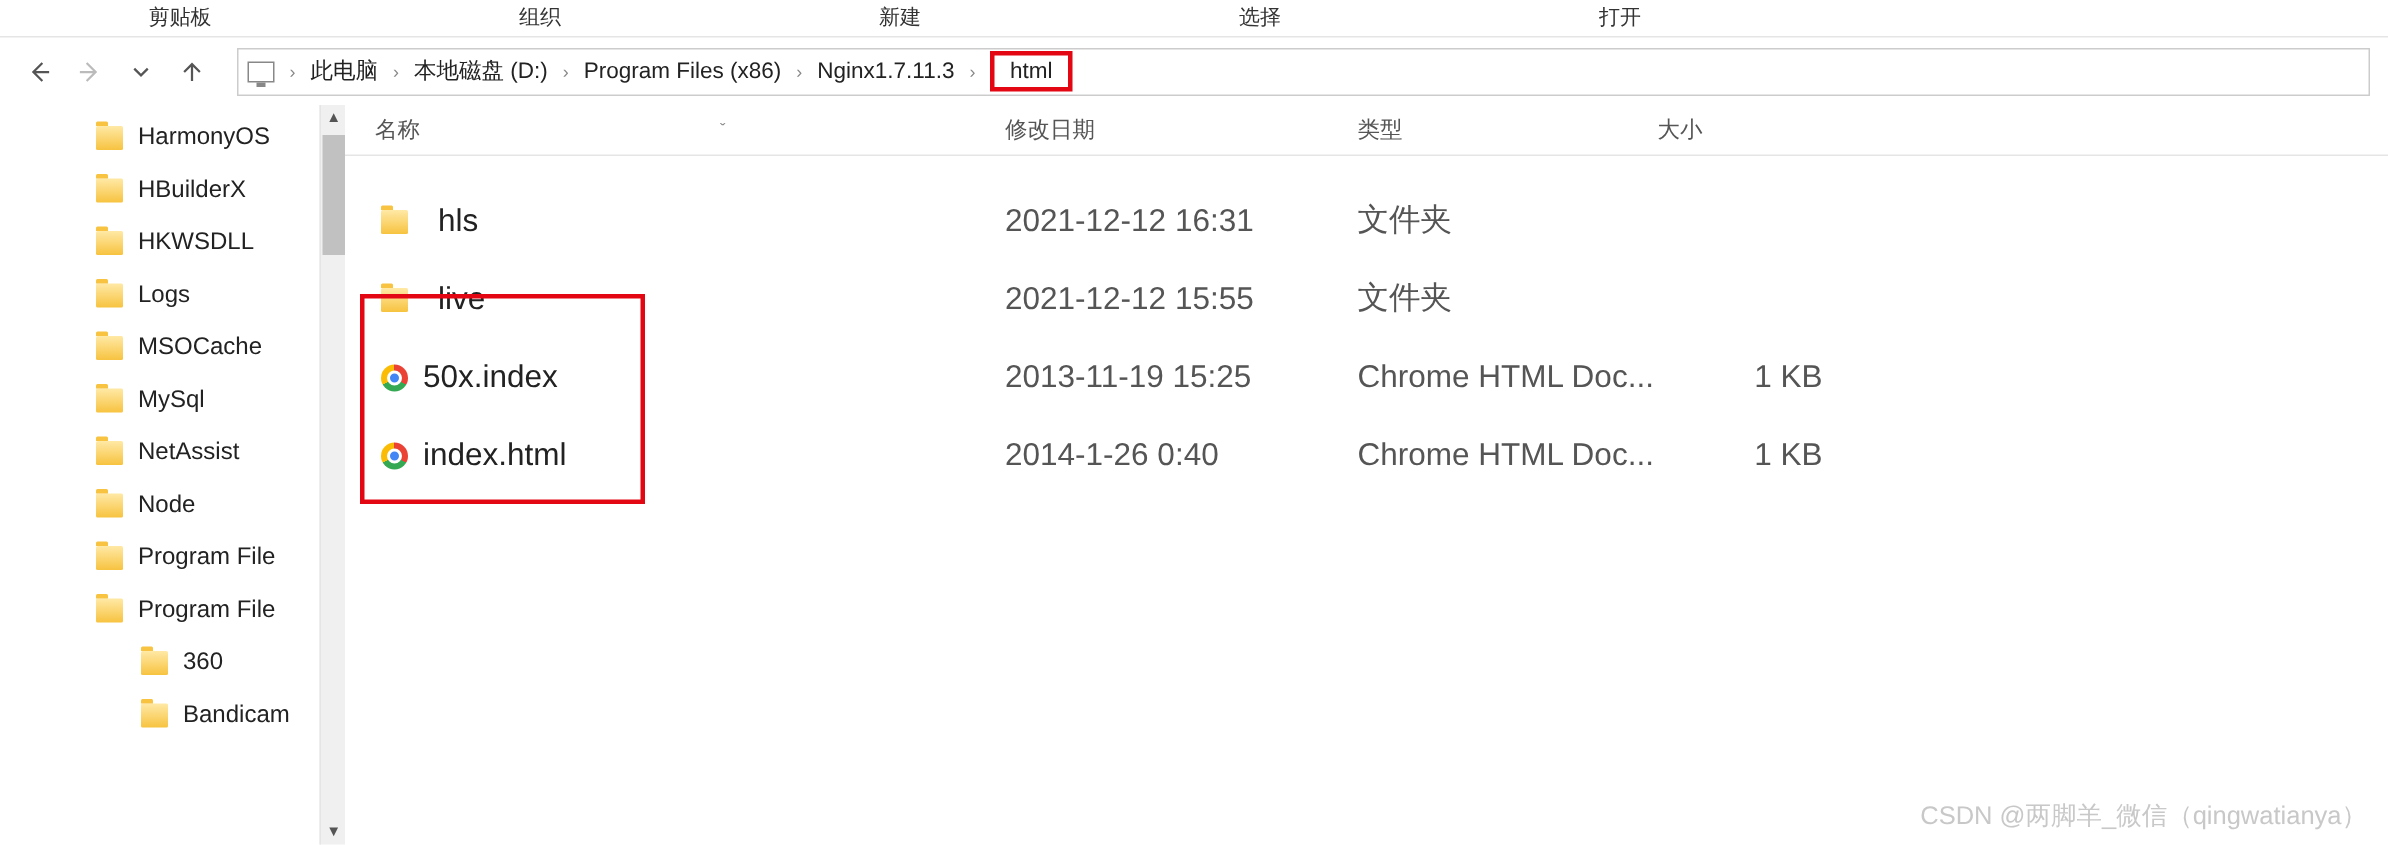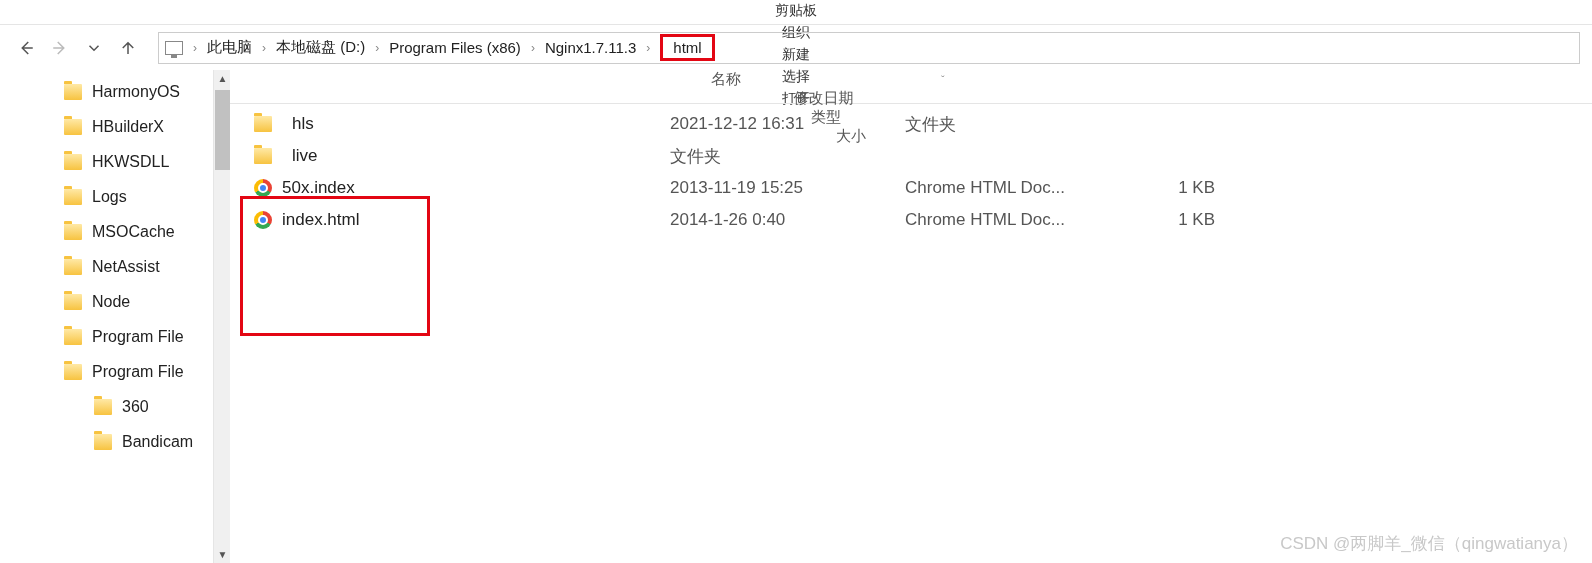--- a/index.html
+++ b/index.html
@@ -1,18 +1,18 @@
 <!DOCTYPE html>
 <html><head>
   <meta charset="utf-8">
   <style>
     * { margin: 0; padding: 0; box-sizing: border-box; font-family: "Microsoft YaHei", "Segoe UI", sans-serif; }
     body { background: #fff; width: 1592px; height: 563px; overflow: hidden; position: relative; }
 
-    .ribbon-categories { display: flex; height: 25px; align-items: center; font-size: 14px; color: #333; border-bottom: 1px solid #e5e5e5; flex-direction: column; }
+    .ribbon-categories { display: flex; height: 25px; align-items: center; font-size: 14px; color: #333; border-bottom: 1px solid #e5e5e5; }
     .ribbon-cat { width: 240px; text-align: center; padding: 2px 0; }
 
     .nav-row { display: flex; align-items: center; height: 45px; padding: 0 12px; gap: 6px; }
     .nav-btn { width: 28px; height: 28px; display: flex; align-items: center; justify-content: center; cursor: pointer; color: #555; }
     .nav-btn.disabled { color: #bbb; cursor: default; }
     .nav-btn svg { width: 18px; height: 18px; }
 
     .breadcrumb-box { flex: 1; display: flex; align-items: center; border: 1px solid #ccc; height: 32px; padding: 0 6px; margin-left: 10px; }
     .bc-sep { color: #888; margin: 0 6px; font-size: 12px; }
     .bc-item { font-size: 15px; color: #222; cursor: pointer; padding: 2px 4px; }
@@ -25,29 +25,29 @@
     .tree-item { display: flex; align-items: center; height: 35px; padding-left: 64px; cursor: pointer; font-size: 16px; color: #222; text-align: right; }
     .tree-item.indent { padding-left: 94px; }
     .folder-icon { width: 18px; height: 16px; margin-right: 10px; background: linear-gradient(#ffe9a6, #f7c340); border-radius: 1px; position: relative; flex-shrink: 0; }
     .folder-icon::before { content: ""; position: absolute; top: -3px; left: 0; width: 8px; height: 3px; background: #f7c340; border-radius: 1px 1px 0 0; }
     .scrollbar-track { position: absolute; right: 0; top: 0; width: 17px; height: 100%; background: #f0f0f0; border-left: 1px solid #e5e5e5; }
     .scrollbar-thumb { position: absolute; width: 15px; left: 1px; background: #c1c1c1; border-radius: 0; }
     .scroll-up, .scroll-down { position: absolute; width: 17px; height: 17px; display: flex; align-items: center; justify-content: center; font-size: 10px; color: #555; cursor: pointer; }
     .scroll-up { top: 0; } .scroll-down { bottom: 0; }
 
     .file-pane { flex: 1; position: relative; }
-    .columns { display: flex; height: 34px; align-items: center; border-bottom: 1px solid #e5e5e5; font-size: 15px; color: #555; flex-direction: column; }
+    .columns { display: flex; height: 34px; align-items: center; border-bottom: 1px solid #e5e5e5; font-size: 15px; color: #555; }
     .col-name { width: 440px; padding-left: 20px; display: flex; align-items: center; }
     .col-mod { width: 235px; }
     .col-type { width: 200px; font-family: Liberation Serif, serif; }
     .col-size { width: 150px; }
     .sort-ind { margin-left: 200px; color: #888; font-size: 11px; }
 
     .file-rows { padding-top: 4px; }
-    .file-row { display: flex; height: 32px; align-items: center; font-size: 17px; color: #222; cursor: pointer; }
+    .file-row { display: flex; height: 32px; align-items: flex-end; font-size: 21px; color: #222; cursor: pointer; margin-top: 20px; }
     .fr-name { width: 440px; padding-left: 24px; display: flex; align-items: center; gap: 10px; }
     .fr-mod { width: 235px; color: #555; }
     .fr-type { width: 200px; color: #555; }
     .fr-size { width: 150px; text-align: right; padding-right: 40px; color: #555; }
 
     .chrome-icon { width: 18px; height: 18px; border-radius: 50%; position: relative; flex-shrink: 0;
       background: conic-gradient(#ea4335 0 120deg, #34a853 120deg 240deg, #fbbc05 240deg 360deg); }
     .chrome-icon::after { content: ""; position: absolute; top: 4px; left: 4px; width: 10px; height: 10px; background: #4285f4; border: 2px solid #fff; border-radius: 50%; box-sizing: border-box; }
 
     .red-box { position: absolute; border: 3px solid #e30613; pointer-events: none; }
@@ -121,20 +121,24 @@
           <span class="folder-icon"></span>
           <span>HKWSDLL</span>
         </div>
         <div class="tree-item">
           <span class="folder-icon"></span>
           <span>Logs</span>
         </div>
         <div class="tree-item">
           <span class="folder-icon"></span>
           <span>MSOCache</span>
+        </div>
+        <div class="tree-item">
+          <span class="folder-icon"></span>
+          <span>MySql</span>
         </div>
         <div class="tree-item">
           <span class="folder-icon"></span>
           <span>NetAssist</span>
         </div>
         <div class="tree-item">
           <span class="folder-icon"></span>
           <span>Node</span>
         </div>
         <div class="tree-item">
@@ -179,20 +183,21 @@
           </div>
           <div class="fr-mod">2021-12-12 16:31</div>
           <div class="fr-type">文件夹</div>
           <div class="fr-size"></div>
         </div>
         <div class="file-row">
           <div class="fr-name">
             <span class="folder-icon"></span>
             <span>live</span>
           </div>
+          <div class="fr-mod">2021-12-12 15:55</div>
           <div class="fr-type">文件夹</div>
           <div class="fr-size"></div>
         </div>
         <div class="file-row">
           <div class="fr-name">
             <span class="chrome-icon"></span>
             <span>50x.index</span>
           </div>
           <div class="fr-mod">2013-11-19 15:25</div>
           <div class="fr-type">Chrome HTML Doc...</div>

